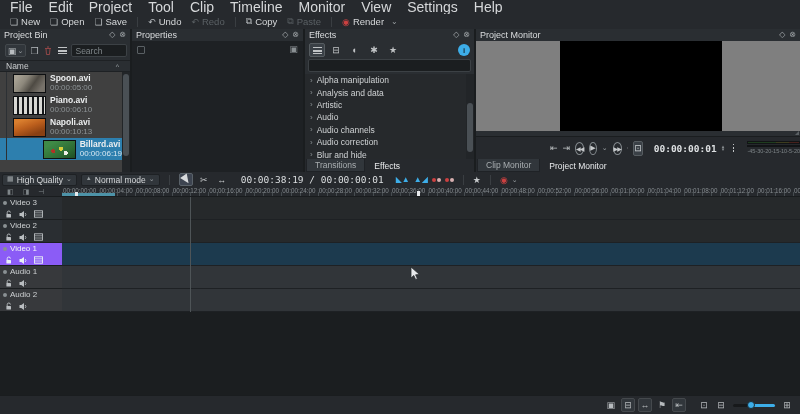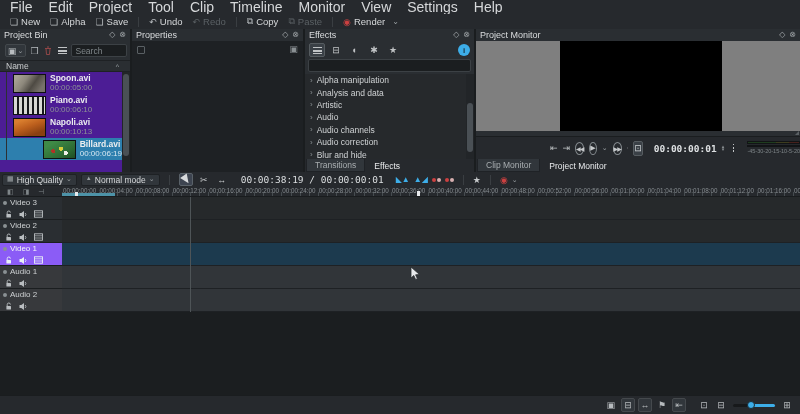--- a/index.html
+++ b/index.html
@@ -36,21 +36,21 @@
   #bin { width:130px; }
   .bin-toolbar { height:19px; display:flex; align-items:center; gap:2px; padding:0 3px 0 5px; flex:none; }
   .bin-btn { height:13px; display:flex; align-items:center; gap:1px; padding:0 2px; color:#b9bdc0; font-size:9px; }
   .bin-btn.framed { border:1px solid #43484c; background:#31363b; border-radius:2px; }
   .bin-btn .chev { font-size:7px; color:#9aa0a3; }
   .search-input { flex:1; min-width:0; height:13px; background:#1b1e20; border:1px solid #3c4145; border-radius:2px; color:#cfd2d4; font-size:8.5px; padding:0 3px; font-family:"Liberation Sans", sans-serif; }
   .search-input::placeholder { color:#7f8689; }
   .bin-header { height:12px; display:flex; align-items:center; padding:0 3px 0 6px; font-size:8.5px; color:#c9ccce; border-top:1px solid #1e2124; border-bottom:1px solid #1e2124; background:#2a2e32; flex:none; }
   .bin-header .t { flex:1; }
   .bin-header .sort { font-size:7px; color:#9aa0a3; margin-right:8px; }
-  .bin-body { flex:1; display:flex; min-height:0; background:#4c1d95; }
+  .bin-body { flex:1; display:flex; min-height:0; background:#404040; }
   .clip-list { flex:1; min-width:0; }
   .clip-row { height:22px; display:flex; align-items:center; gap:4px; padding-left:13px; position:relative; }
   .clip-row.selected { background:#2d7fae;justify-content:flex-end; }
   .clip-row::before { content:""; position:absolute; left:6px; top:0; bottom:0; width:1px; background:#2c3034; }
   .thumb { width:33px; height:19px; flex:none; border:1px solid #0e1012; }
   .thumb-spoon  { background:linear-gradient(125deg,#a8a294 10%,#8d887c 35%,#4e4a43 60%,#77726a 85%); }
   .thumb-piano  { background:repeating-linear-gradient(90deg,#d8d8d4 0 3px,#16181a 3px 5px), linear-gradient(#888,#333); }
   .thumb-napoli { background:linear-gradient(160deg,#d97e2e 15%,#bc5f1d 45%,#8a4012 80%); }
   .thumb-billard{ background:radial-gradient(circle at 30% 60%, #b03326 0 2px, transparent 2px), radial-gradient(circle at 55% 45%, #d8cf3a 0 2px, transparent 2px), radial-gradient(circle at 70% 70%, #efefe8 0 2px, transparent 2px), linear-gradient(150deg,#3f8a46 20%,#2c6a33 70%,#1f4d25 100%); }
   .clip-meta { display:flex; flex-direction:column; justify-content:center; line-height:1.15; min-width:0; }
@@ -190,21 +190,21 @@
 <div id="main-toolbar">
   <div class="tb-group">
 
       <div class="tb-btn">
         <span class="ic">❏</span>
         <span>New</span>
       </div>
 
       <div class="tb-btn">
         <span class="ic">❏</span>
-        <span>Alpha</span>
+        <span>Open</span>
       </div>
 
       <div class="tb-btn">
         <span class="ic">❏</span>
         <span>Save</span>
       </div>
     </div>
   <div class="tb-sep"></div>
   <div class="tb-group">
 

